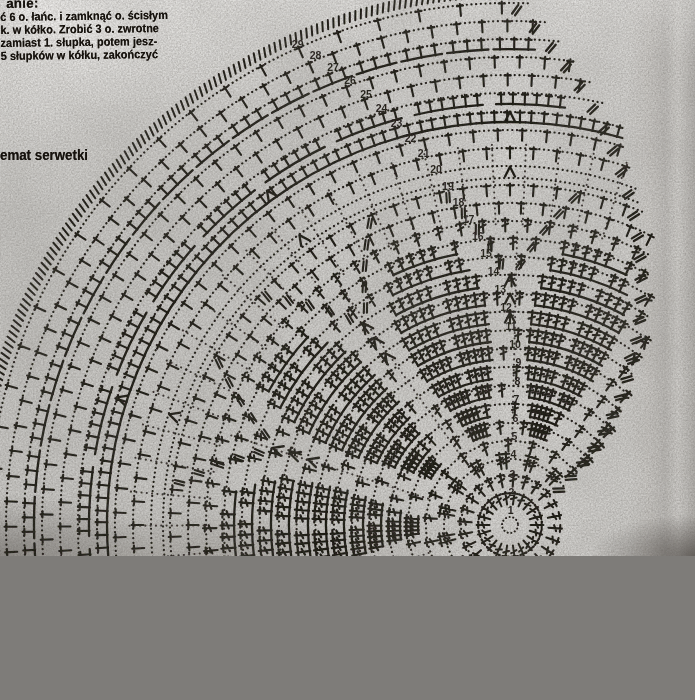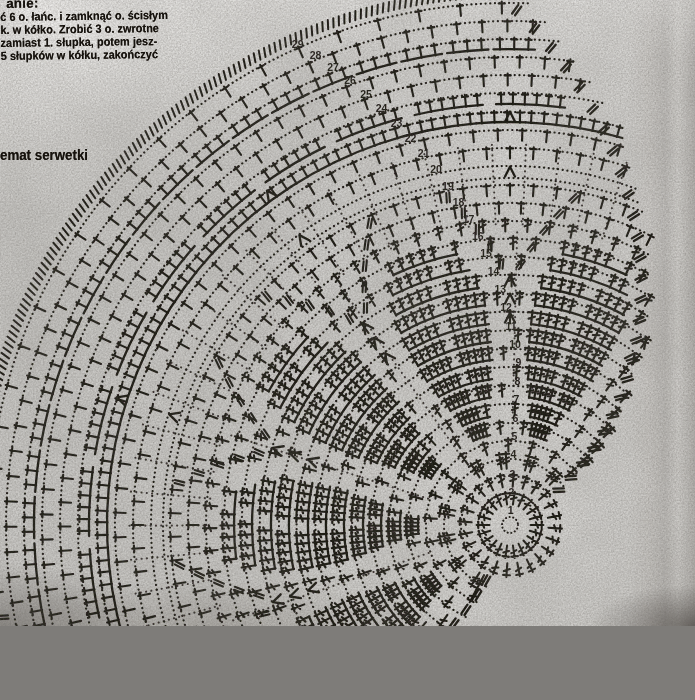--- a/index.html
+++ b/index.html
@@ -1,17 +1,17 @@
 <!DOCTYPE html>
 <html><head>
 <meta charset="utf-8">
 <style>
   html,body{margin:0;padding:0;background:#7e7c79;}
   .page{
-    position:relative;width:695px;height:626px;overflow:hidden;
+    position:relative;width:695px;height:556px;overflow:hidden;
     background-color:#cecdca;
     background-image:
       radial-gradient(150px 60px at 100% 100%, rgba(30,24,20,.55), rgba(30,24,20,0) 70%),
       radial-gradient(230px 90px at 0% 100%, rgba(55,50,45,.42), rgba(55,50,45,0) 70%),
       radial-gradient(320px 60px at 30% 100%, rgba(110,105,98,.30), rgba(110,105,98,0) 75%),
       linear-gradient(to bottom, rgba(238,237,235,.5), rgba(238,237,235,0) 60px),
       linear-gradient(to right, rgba(0,0,0,0) 628px, rgba(196,193,189,.5) 648px, rgba(150,146,142,.35) 665px, rgba(205,203,199,.5) 678px, rgba(135,131,127,.4) 695px),
       linear-gradient(to bottom, rgba(0,0,0,0) 620px, rgba(150,145,139,.22) 655px, rgba(175,171,166,.28) 700px),
       radial-gradient(420px 260px at 6% 2%, rgba(243,242,240,.92), rgba(243,242,240,0) 75%),
       radial-gradient(520px 380px at 78% 12%, rgba(230,229,227,.55), rgba(230,229,227,0) 70%),

